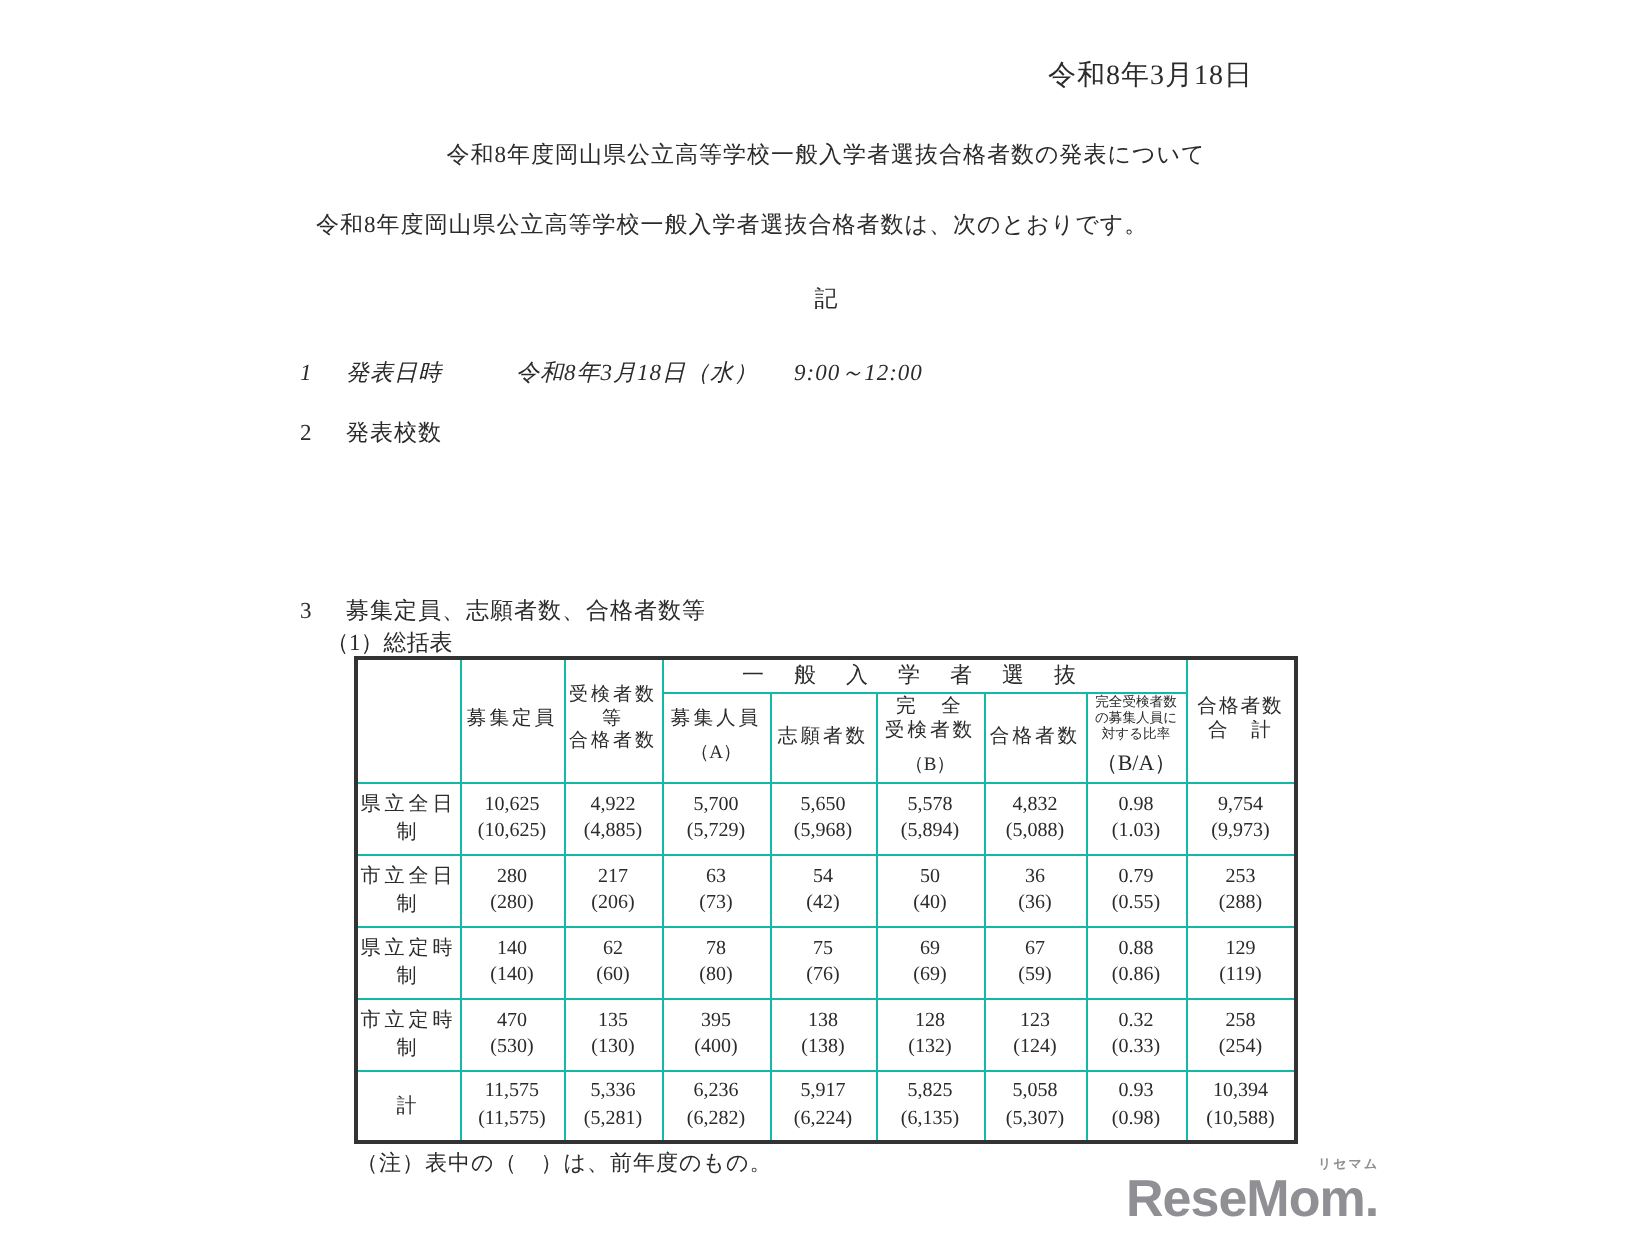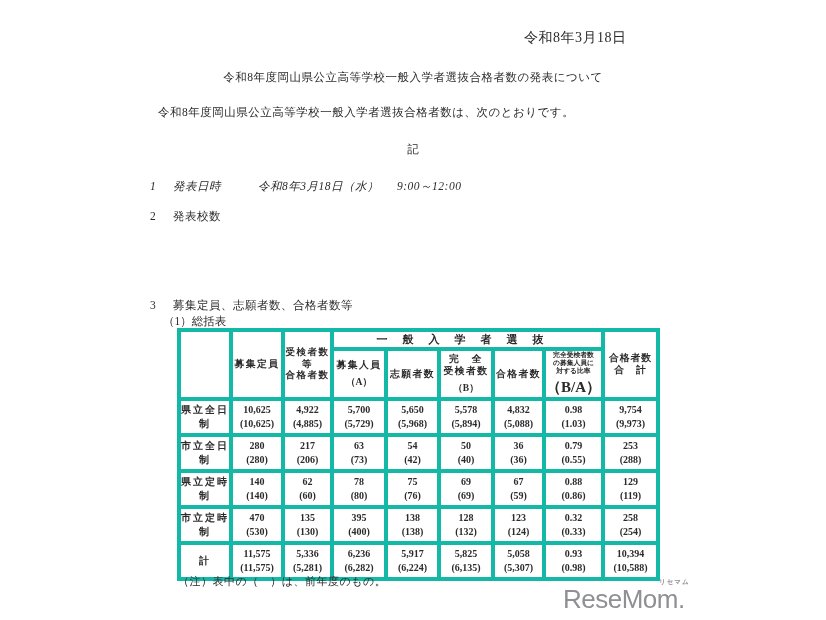--- a/index.html
+++ b/index.html
@@ -24,39 +24,39 @@
   .school-name{display:inline-block;width:123px;letter-spacing:0.5px;}
   .school-count{display:inline-block;min-width:20px;}
   .school-note{margin-left:6px;}
   .school-total-label{margin-left:24px;}
   .school-total-value{margin-left:20px;}
   .subheading{top:314px;left:163px;font-size:11.5px;}
   .note{top:574px;left:178px;font-size:11px;letter-spacing:0.5px;}
 
   
   table.summary{position:absolute;top:328px;left:177px;border-collapse:collapse;table-layout:fixed;border:2px solid #333;}
-  .summary th,.summary td{border:4px solid #14b8a6;text-align:center;vertical-align:middle;padding:0;font-weight:bold;color:#2b2b2b;}
+  .summary th,.summary td{border:1px solid #14b8a6;text-align:center;vertical-align:middle;padding:0;font-weight:normal;color:#2b2b2b;}
   .summary thead tr.group-row{height:17px;}
   .summary thead tr.sub-row{height:45px;}
   .summary tbody tr{height:36px;}
   .head-txt{font-size:9.8px;line-height:12px;letter-spacing:1.5px;}
   .group-head{font-size:11px;letter-spacing:15px;padding-left:13px;}
   .special-head div{font-size:9.5px;line-height:11.5px;letter-spacing:1.5px;}
   .total-head div{font-size:9.8px;line-height:12.5px;letter-spacing:1px;}
   .paren-line{font-size:9.5px;margin-top:5px;letter-spacing:0;}
   .ratio-head .tiny{font-size:6.8px;line-height:8.2px;letter-spacing:0;}
-  .ratio-head .ratio-ba{font-size:15px;margin-top:2px;letter-spacing:0;}
+  .ratio-head .ratio-ba{font-size:11px;margin-top:2px;letter-spacing:0;}
   .summary tbody th{font-size:10px;letter-spacing:2px;}
   .summary tbody td{font-size:10px;}
   .summary tbody td div{line-height:13.5px;}
 
   
   .logo{top:578px;left:563px;width:160px;height:38px;color:#8f8f94;font-family:"Liberation Sans","DejaVu Sans",sans-serif;}
   .logo-ruby{position:absolute;top:0;left:96px;font-size:6.5px;letter-spacing:1px;font-weight:bold;}
-  .logo-text{position:absolute;top:6px;left:0;font-size:26px;font-weight:normal;letter-spacing:-0.5px;}
+  .logo-text{position:absolute;top:6px;left:0;font-size:26px;font-weight:bold;letter-spacing:-0.5px;}
 </style>
 </head>
 <body>
 
 <div class="page">
 
   <div class="abs date">令和8年3月18日</div>
 
   <div class="abs title">令和8年度岡山県公立高等学校一般入学者選抜合格者数の発表について</div>
 

